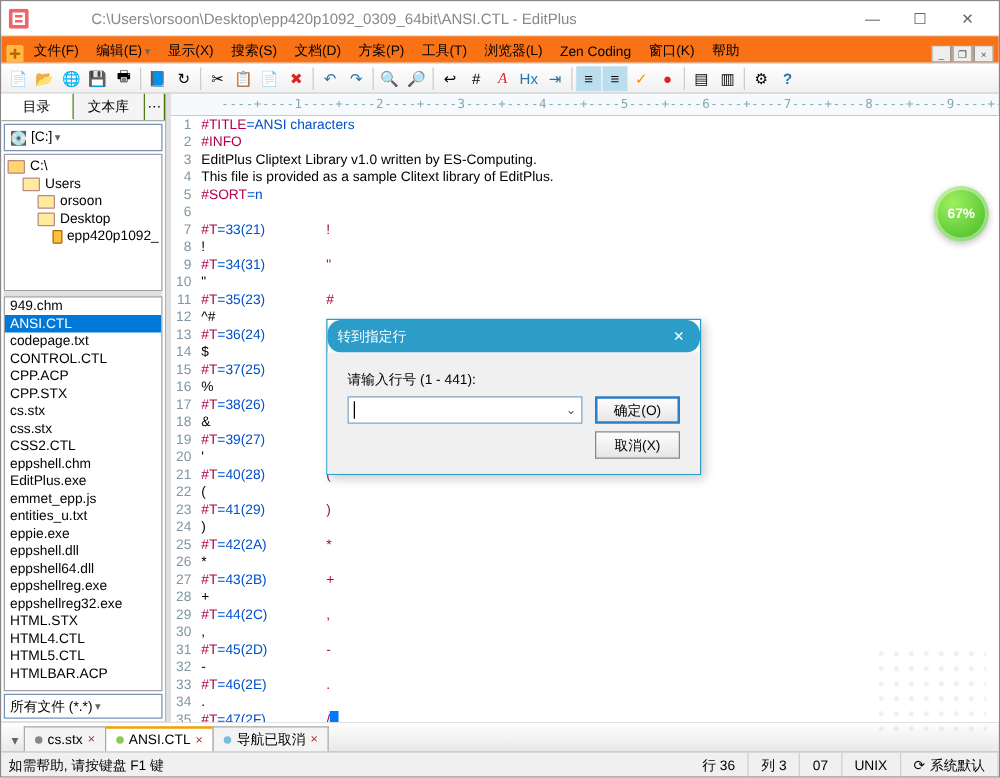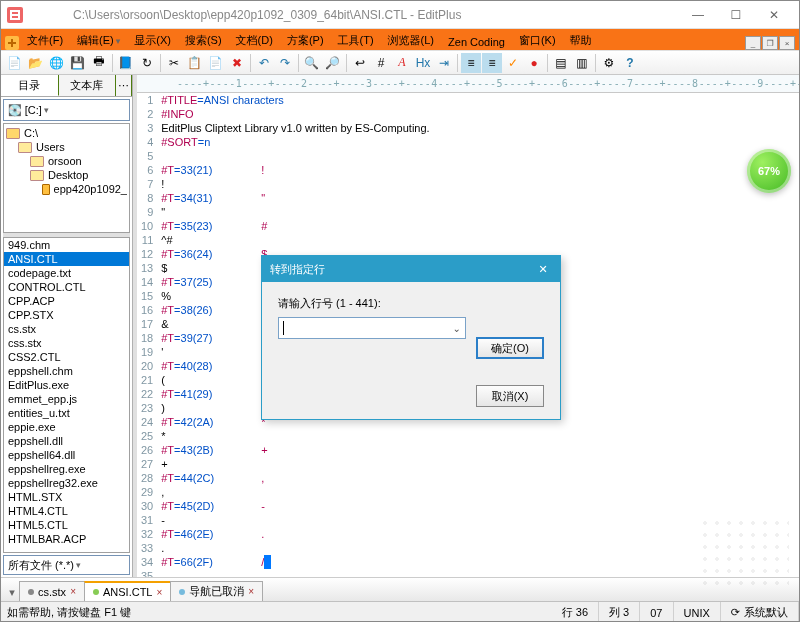--- a/index.html
+++ b/index.html
@@ -62,30 +62,30 @@
 .ftab .x { color:#a33; font-size:10px; }
 .ftab .dot { width:6px;height:6px;border-radius:50%; background:#7bd; display:inline-block;}
 .ftab .dot.green{background:#8c5;}
 .ftab .dot.gray{background:#888;}
 
 .statusbar { height:22px; background:#f0f0f0; border-top:1px solid #c0c0c0; display:flex; align-items:center; font-size:11px; }
 .statusbar .cell { padding:0 10px; border-right:1px solid #d0d0d0; height:100%; display:flex; align-items:center; }
 .statusbar .help { flex:1; padding-left:6px; }
 
 .dialog { position:absolute; left:260px; top:254px; width:300px; background:#fff; border:1px solid #2b9dc8; box-shadow:3px 3px 8px rgba(0,0,0,0.2); z-index:50; }
-.dialog .dtitle { height:26px; background:#2b9dc8; color:#fff; display:flex; align-items:center; padding:0 8px; font-size:12px; }
+.dialog .dtitle { height:26px; background:#2b9dc8; color:#fff; display:flex; align-items:center; padding:0 8px; font-size:12px;border-radius:11px; }
 .dialog .dtitle .dx { margin-left:auto; cursor:pointer; width:18px; text-align:center; }
 .dialog .dbody { padding:14px 16px 12px; background:#f0f0f0; }
 .dialog .dlabel { margin-bottom:6px; }
 .dialog .drow { display:flex; gap:10px; align-items:flex-start; }
 .dialog .combo { flex:1; height:22px; border:1px solid #7aa2c8; background:#fff; display:flex; align-items:center; padding:0 4px; position:relative;}
 .dialog .combo .caret { margin-left:auto; color:#555; font-size:10px;}
 .dialog .combo .textcursor { width:1px; height:14px; background:#000; position:absolute; left:4px; }
 .dialog .dbtns { display:flex; flex-direction:column; gap:6px; }
-.dialog .dbtn { width:68px; height:22px; border:1px solid #888; background:linear-gradient(#fdfdfd,#e6e6e6); cursor:pointer; display:flex;align-items:center;justify-content:center;margin-top:20px;}
+.dialog .dbtn { width:68px; height:22px; border:1px solid #888; background:linear-gradient(#fdfdfd,#e6e6e6); cursor:pointer; display:flex;align-items:center;justify-content:center;}
 .dialog .dbtn.primary { border:2px solid #2b7fc8; }
 
 .badge { position:absolute; right:8px; top:148px; width:44px; height:44px; border-radius:50%; background:radial-gradient(circle at 35% 30%, #9ef060, #3db520); box-shadow:0 2px 6px rgba(0,0,0,0.25), inset 0 0 0 3px rgba(255,255,255,0.4); display:flex;align-items:center;justify-content:center;color:#fff;font-size:12px;font-weight:bold; z-index:60;}
 
 
 .dd::after{content:"▾"; font-size:9px; margin-left:2px; color:#666;}
 
 
 .watermark { position:absolute; right:10px; bottom:34px; width:90px; height:70px; opacity:0.06; background: radial-gradient(circle,#000 2px,transparent 2px) 0 0/12px 12px; pointer-events:none;}
 </style>
@@ -274,20 +274,21 @@
           <div>31</div>
           <div>32</div>
           <div>33</div>
           <div>34</div>
           <div>35</div>
         </div>
       <div class="lines" id="lines">
           <div class="ln"><span class="kw">#TITLE</span><span class="assign">=ANSI characters</span></div>
           <div class="ln"><span class="kw">#INFO</span></div>
           <div class="ln">EditPlus Cliptext Library v1.0 written by ES-Computing.</div>
+          <div class="ln">This file is provided as a sample Clitext library of EditPlus.</div>
           <div class="ln"><span class="kw">#SORT</span><span class="assign">=n</span></div>
           <div class="ln">&nbsp;</div>
           <div class="ln"><span class="kw">#T</span><span class="assign">=33(21)</span><span class="sym">!</span></div>
           <div class="ln">!</div>
           <div class="ln"><span class="kw">#T</span><span class="assign">=34(31)</span><span class="sym">"</span></div>
           <div class="ln">"</div>
           <div class="ln"><span class="kw">#T</span><span class="assign">=35(23)</span><span class="sym">#</span></div>
           <div class="ln">^#</div>
           <div class="ln"><span class="kw">#T</span><span class="assign">=36(24)</span><span class="sym">$</span></div>
           <div class="ln">$</div>
@@ -304,21 +305,21 @@
           <div class="ln"><span class="kw">#T</span><span class="assign">=42(2A)</span><span class="sym">*</span></div>
           <div class="ln">*</div>
           <div class="ln"><span class="kw">#T</span><span class="assign">=43(2B)</span><span class="sym">+</span></div>
           <div class="ln">+</div>
           <div class="ln"><span class="kw">#T</span><span class="assign">=44(2C)</span><span class="sym">,</span></div>
           <div class="ln">,</div>
           <div class="ln"><span class="kw">#T</span><span class="assign">=45(2D)</span><span class="sym">-</span></div>
           <div class="ln">-</div>
           <div class="ln"><span class="kw">#T</span><span class="assign">=46(2E)</span><span class="sym">.</span></div>
           <div class="ln">.</div>
-          <div class="ln"><span class="kw">#T</span><span class="assign">=66(2F)</span><span class="sym">/<span class="cursor-hl">&nbsp;</span></span></div>
+          <div class="ln"><span class="kw">#T</span><span class="assign">=47(2F)</span><span class="sym">/<span class="cursor-hl">&nbsp;</span></span></div>
         </div>
     </div>
   </div>
 </div>
 
 <div class="filetabs" id="filetabs">
   <div style="width:14px;height:18px;display:flex;align-items:center;justify-content:center;color:#666">▾</div>
 <div class="ftab">
       <span class="dot gray"></span>
       <span>cs.stx</span>

